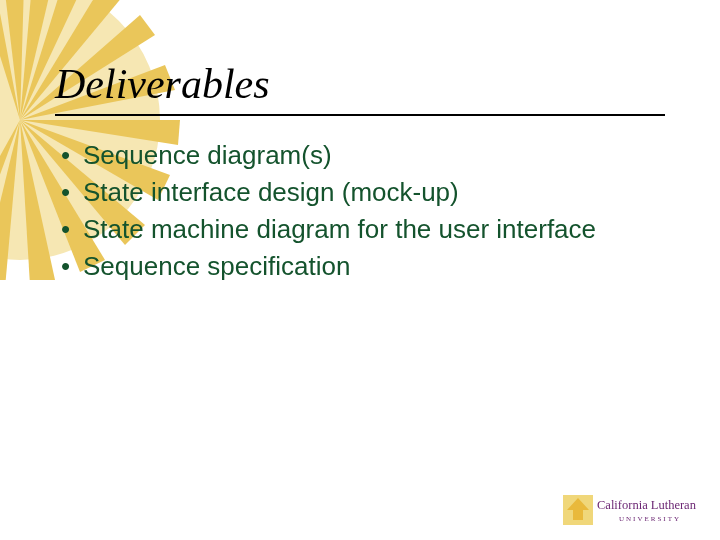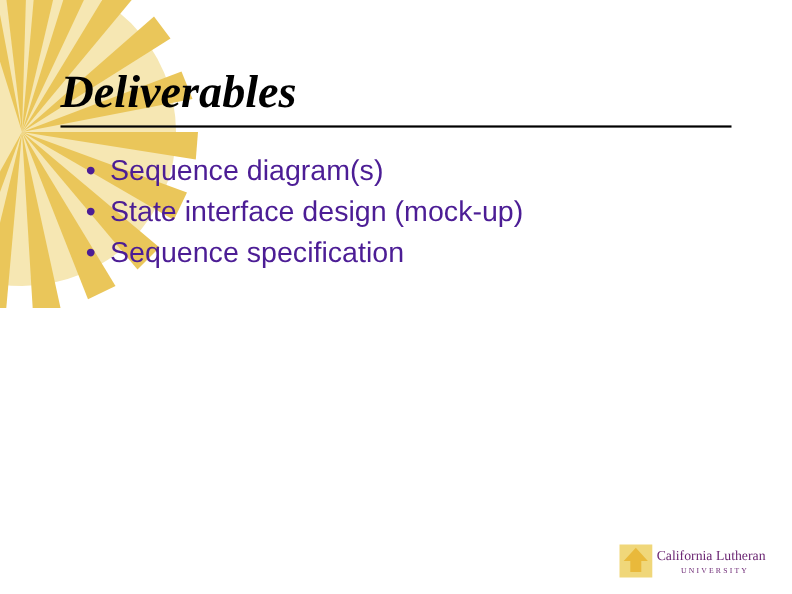--- a/index.html
+++ b/index.html
@@ -27,33 +27,33 @@
     padding: 60px 55px 0 55px;
     box-sizing: border-box;
     height: 100%;
   }
   .title {
     font-family: "Times New Roman", Times, serif;
     font-style: italic;
     font-size: 42px;
     color: #000;
     margin: 0 0 6px 0;
-    font-weight: bold;
+    font-weight: normal;
   }
   .title-rule {
     border: none;
     border-top: 2px solid #000;
     margin: 0 0 22px 0;
   }
   .bullets {
     list-style: none;
     padding: 0;
-    margin: 17px;
+    margin: 0;
     font-size: 26px;
-    color: #4c1d95;
+    color: #14532d;
     line-height: 1.35;
   }
   .bullets > li {
     position: relative;
     padding-left: 28px;
     margin-bottom: 2px;
   }
   .bullets > li::before {
     content: "•";
     position: absolute;
@@ -115,20 +115,21 @@
     </g>
   </g>
 </svg>
 
 <div class="slide">
   <h1 class="title">Deliverables</h1>
   <hr class="title-rule">
   <ul class="bullets">
     <li><span>Sequence diagram(s)</span></li>
     <li><span>State interface design (mock-up)</span></li>
+    <li><span>State machine diagram for the user interface</span></li>
     <li><span>Sequence specification</span></li>
   </ul>
 </div>
 
 <svg class="logo" viewBox="0 0 145 38">
   <rect x="0" y="3" width="30" height="30" fill="#f0d77a"></rect>
   <path d="M4 18 L15 6 L26 18 L20 18 L20 28 L10 28 L10 18 Z" fill="#e9b93b"></path>
   <text x="34" y="17" font-family="Georgia, 'Times New Roman', serif" font-size="12.5" fill="#6b2673">California Lutheran</text>
   <text x="56" y="29" font-family="Georgia, 'Times New Roman', serif" font-size="7" letter-spacing="2" fill="#6b2673">UNIVERSITY</text>
 </svg>

